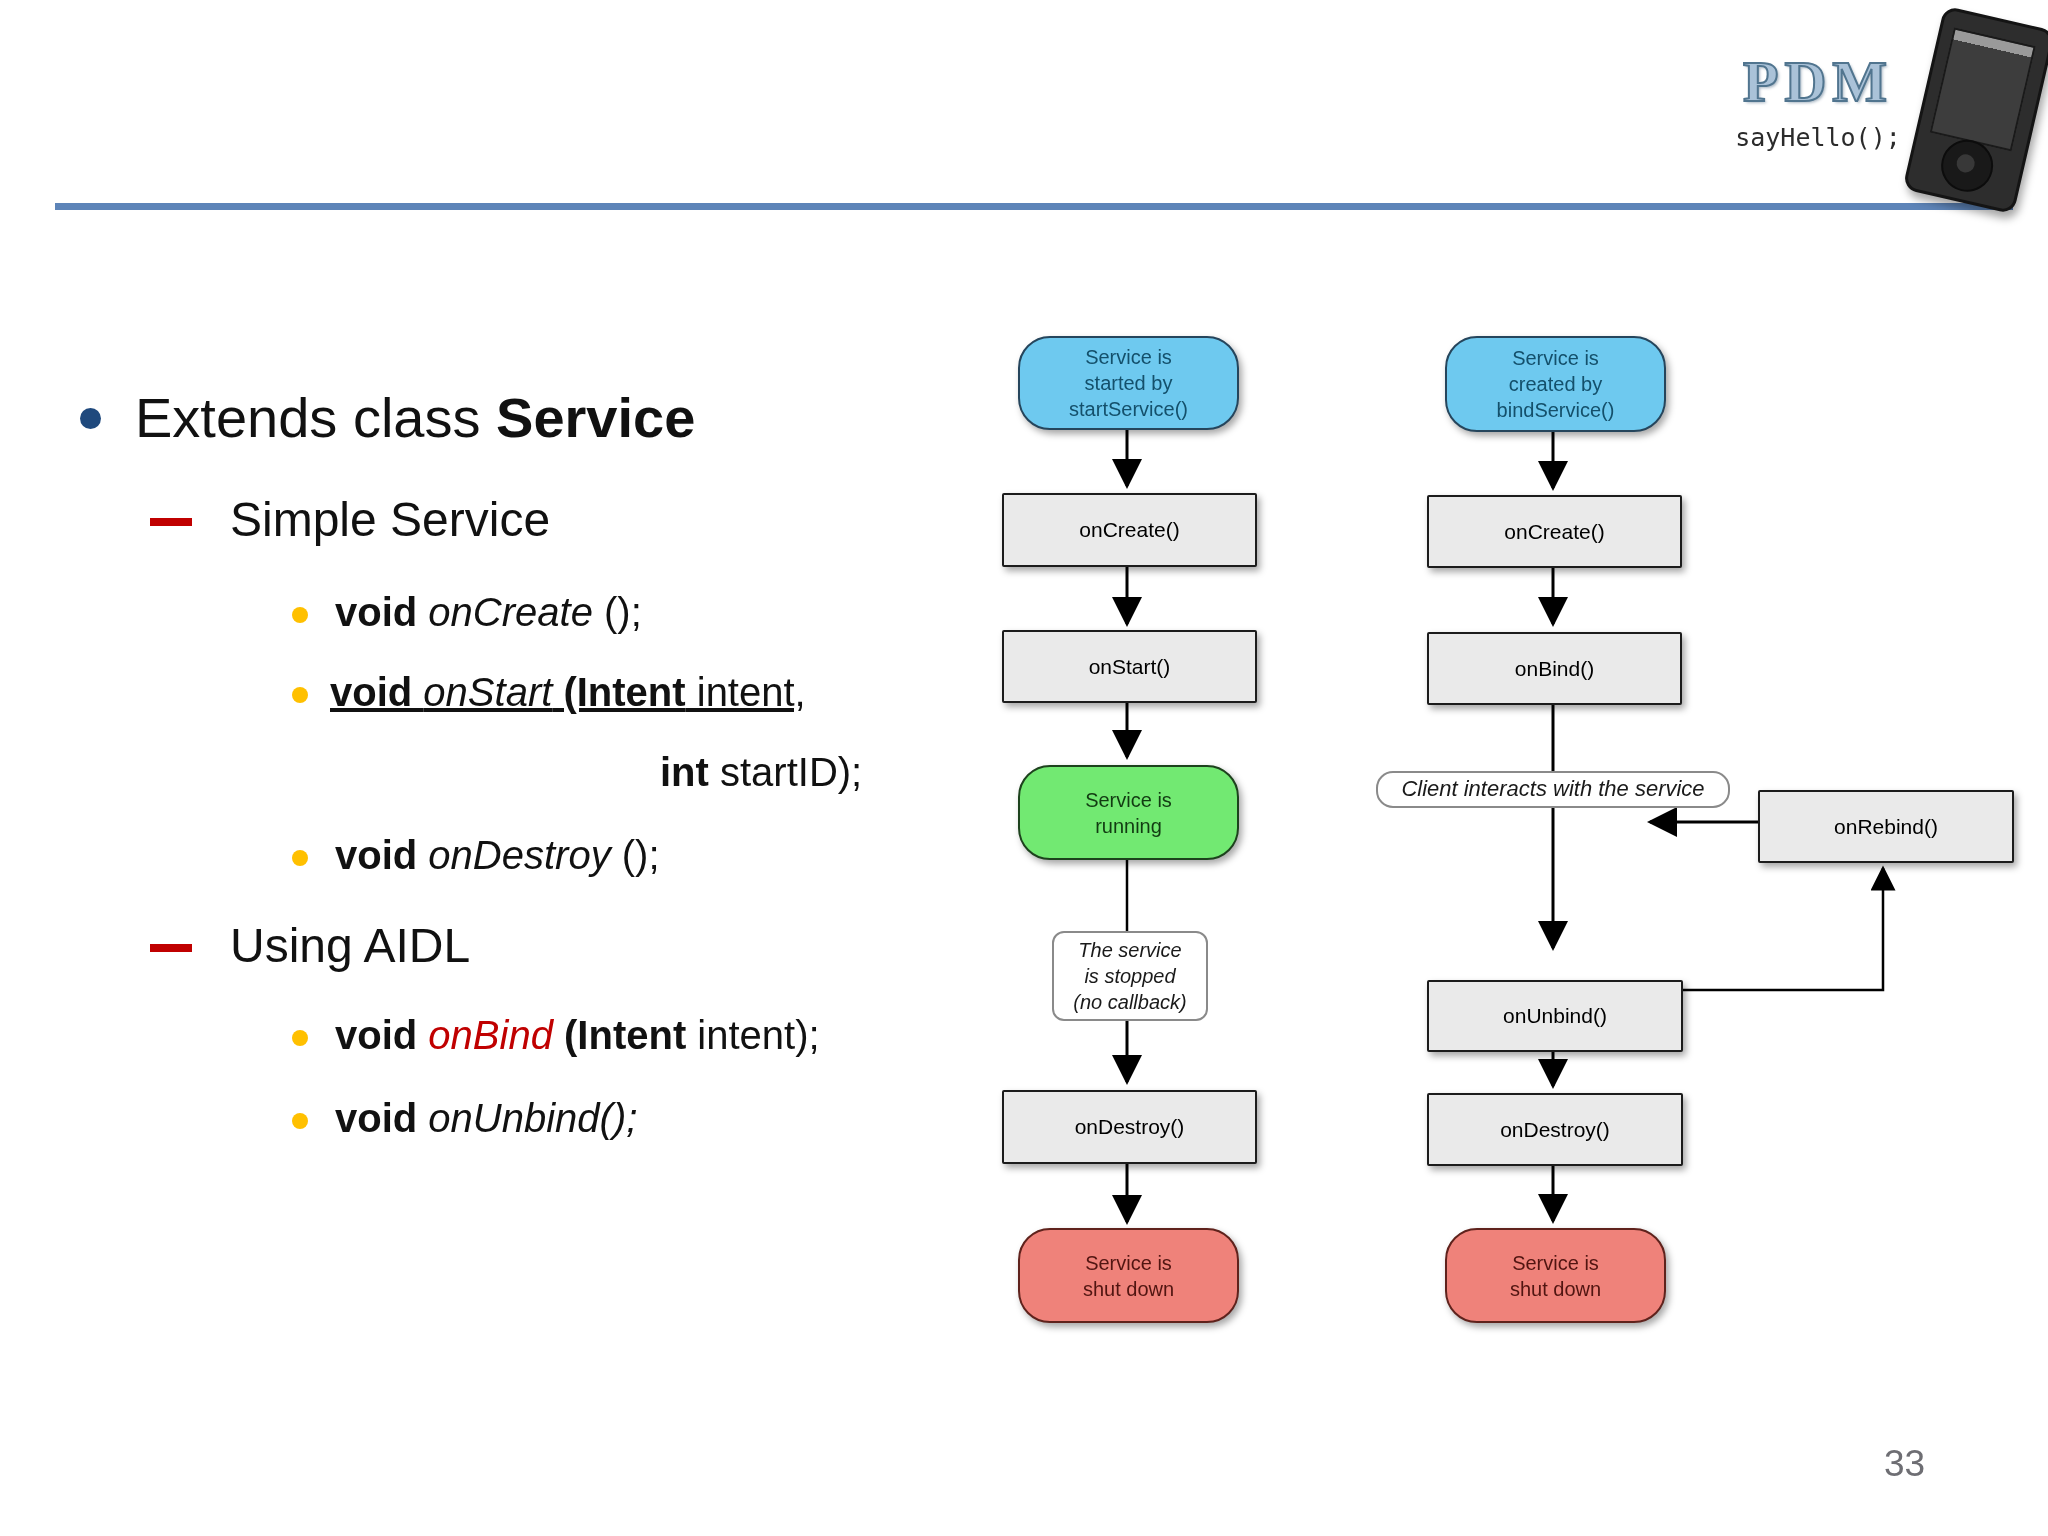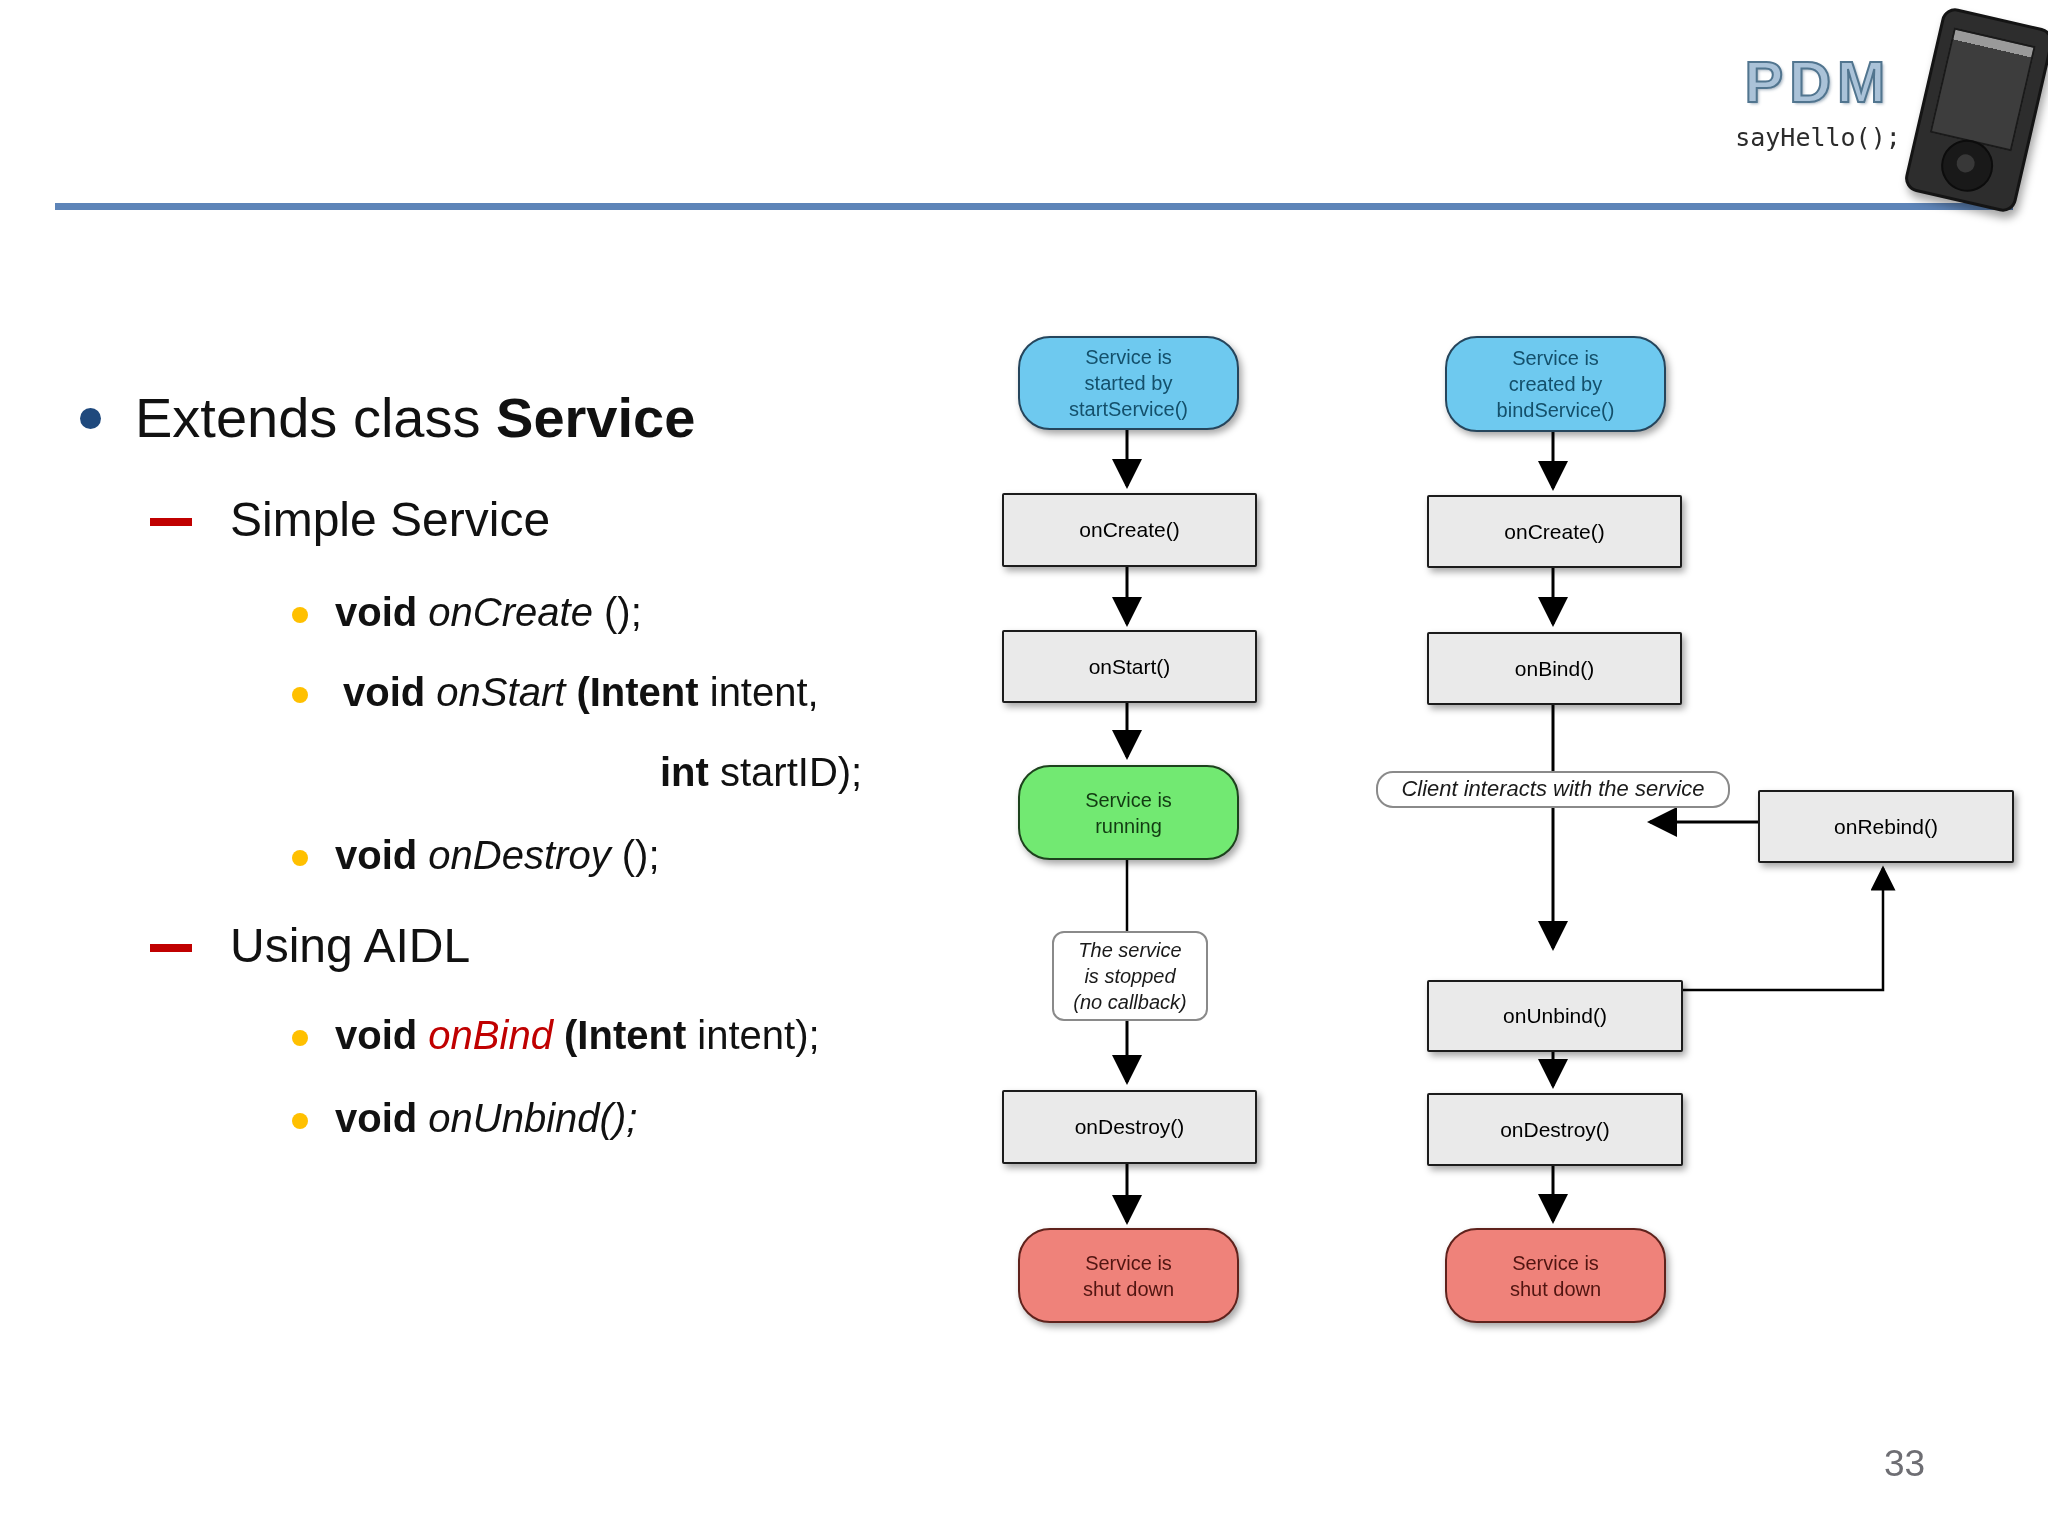--- a/index.html
+++ b/index.html
@@ -5,21 +5,21 @@
   html,body{margin:0;padding:0;background:#888;}
   .slide{
     position:relative;width:2048px;height:1536px;background:#ffffff;overflow:hidden;
     font-family:"Liberation Sans",sans-serif;color:#111;
   }
   
   .title{position:absolute;left:52px;top:62px;font-size:88px;letter-spacing:-1px;color:#151515;}
   .rule{position:absolute;left:55px;top:203px;width:1958px;height:7px;background:#5d84b8;}
   .logo{position:absolute;left:1718px;top:48px;width:200px;text-align:center;}
   .logo-brand{
-    font-family:Liberation Sans, sans-serif;font-weight:bold;font-size:58px;letter-spacing:6px;
+    font-family:Liberation Serif, serif;font-weight:bold;font-size:58px;letter-spacing:6px;
     color:#aac2d8;-webkit-text-stroke:2px #51758f;text-shadow:2px 2px 3px rgba(60,90,120,.45);
   }
   .logo-code{font-family:"DejaVu Sans Mono",monospace;font-weight:normal;font-size:25px;color:#2b2b2b;margin-top:8px;}
   
   .phone{position:absolute;left:1922px;top:16px;width:108px;height:182px;transform:rotate(13deg);
     background:#2d2d2d;border:3px solid #141414;border-radius:14px;box-shadow:4px 6px 8px rgba(0,0,0,.35);}
   .phone-screen{position:absolute;left:11px;top:16px;width:80px;height:104px;background:#484848;border:2px solid #1a1a1a;
     background-image:linear-gradient(#9a9a9a 0 10px,#3d3d3d 10px 11px),repeating-linear-gradient(#565656 0 14px,#404040 14px 28px);}
   .phone-dpad{position:absolute;left:29px;bottom:8px;width:48px;height:48px;border-radius:50%;background:#191919;border:2px solid #0c0c0c;}
   .phone-dpad-inner{position:absolute;left:13px;top:13px;width:18px;height:18px;border-radius:50%;background:#383838;}
@@ -74,21 +74,21 @@
 
   <span class="dash-red" style="left:150px;top:518px;"></span>
   <div class="row l2" style="left:230px;top:492px;">Simple Service</div>
 
   <span class="dot-yellow" style="left:292px;top:607px;"></span>
   <div class="row l3" style="left:335px;top:590px;">
     <span class="kw">void </span><span class="fn">onCreate</span><span> ();</span>
   </div>
 
   <span class="dot-yellow" style="left:292px;top:687px;"></span>
-  <div class="row l3" style="left:343px;top:670px;">
+  <div class="row l3" style="left:330px;top:670px;text-decoration:underline;">
     <span class="kw">void </span><span class="fn">onStart</span><span class="b"> (Intent</span><span> intent,</span>
   </div>
 
   <div class="row l3" style="left:660px;top:750px;">
     <span class="kw">int</span><span> startID);</span>
   </div>
 
   <span class="dot-yellow" style="left:292px;top:850px;"></span>
   <div class="row l3" style="left:335px;top:833px;">
     <span class="kw">void </span><span class="fn">onDestroy</span><span> ();</span>

